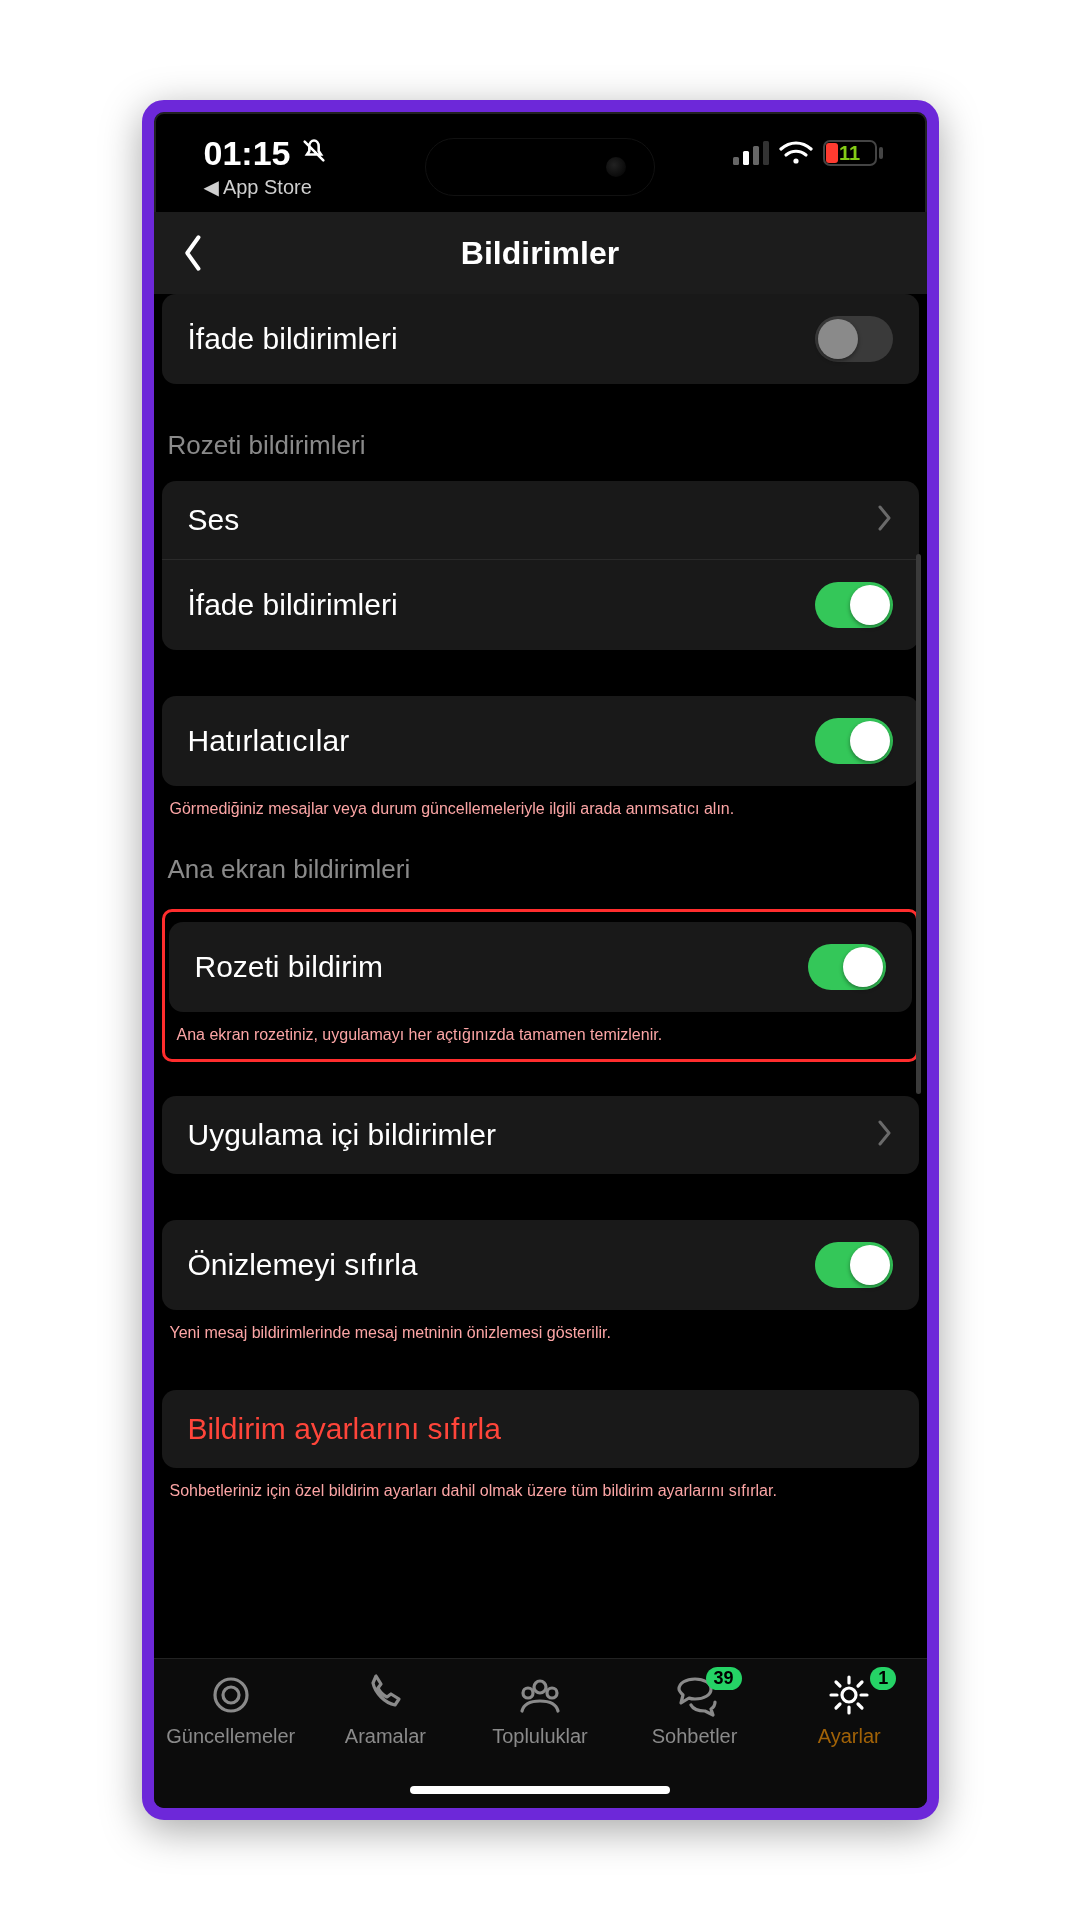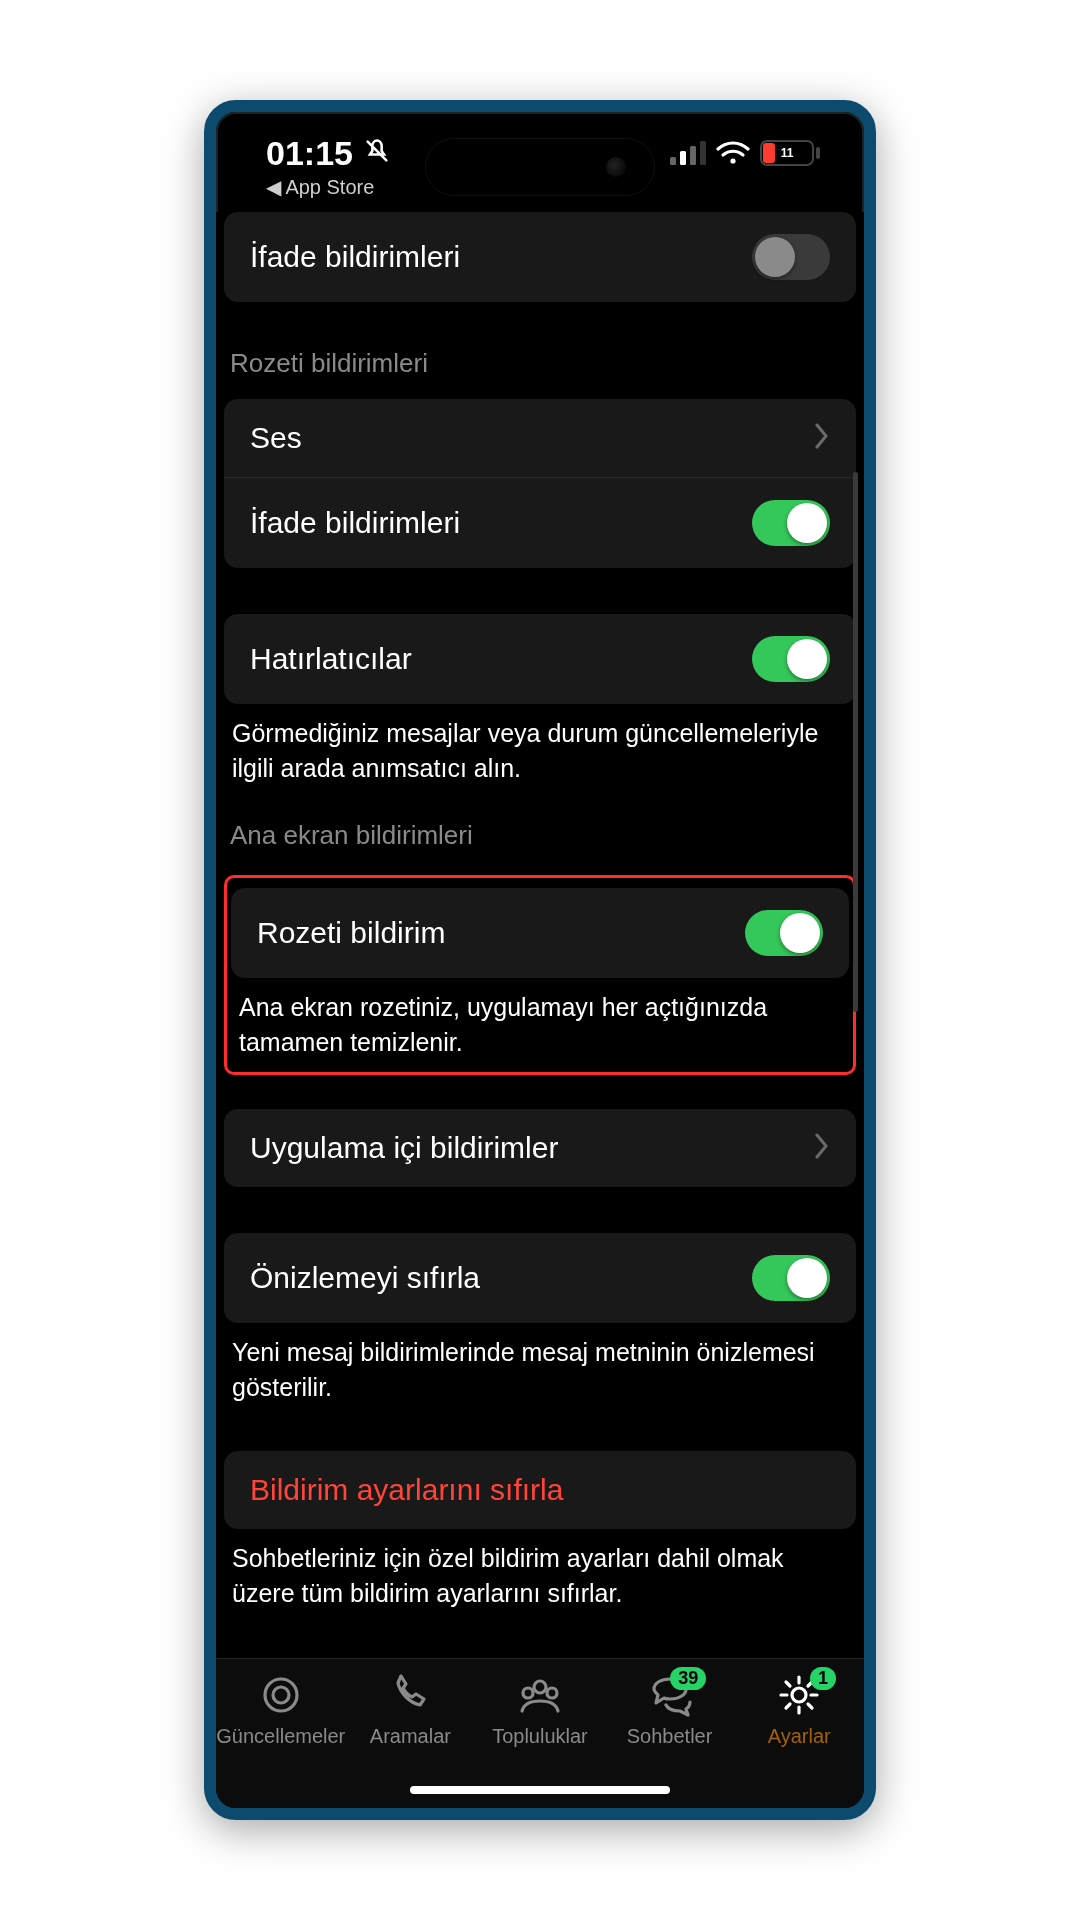--- a/index.html
+++ b/index.html
@@ -3,24 +3,24 @@
 <meta charset="utf-8">
 <style>
   * { margin: 0; padding: 0; box-sizing: border-box; -webkit-font-smoothing: antialiased; }
   body {
     width: 1080px; height: 1920px;
     background: #fff;
     font-family: -apple-system, "SF Pro Text", "Helvetica Neue", Arial, sans-serif;
     display: flex; align-items: center; justify-content: center;
   }
   .device {
-    width: 672px; height: 1720px;
-    border-radius: 32px;
+    width: 797px; height: 1720px;
+    border-radius: 22px;
     background: #000;
-    border: 12px solid #0c4a6e;
+    border: 12px solid #6d28d9;
     position: relative;
     overflow: hidden;
     box-shadow: 0 0 0 2px #222 inset, 0 10px 40px rgba(0,0,0,0.35);
   }
   .notch {
     position: absolute;
     top: 26px; left: 50%; transform: translateX(-50%);
     width: 230px; height: 58px;
     background: #000;
     border-radius: 40px;
@@ -41,21 +41,21 @@
   .sb-left { display: flex; flex-direction: column; }
   .sb-time { font-size: 34px; font-weight: 700; display: flex; align-items: center; gap: 10px; }
   .sb-time svg { width: 28px; height: 28px; }
   .sb-back { font-size: 20px; color: #cfcfcf; margin-top: 2px; display: flex; align-items: center; gap: 4px; }
   .sb-right { display: flex; align-items: center; gap: 10px; padding-top: 6px; }
   .sb-right svg { display: block; }
   .battery-box { position: relative; width: 54px; height: 26px; }
   .battery-body { position:absolute; inset:0; border:2px solid #fff4; border-radius:7px; }
   .battery-tip  { position:absolute; right:-6px; top:7px; width:4px; height:12px; background:#fff4; border-radius:2px; }
   .battery-fill { position:absolute; left:3px; top:3px; bottom:3px; width:12px; background:#ff3b30; border-radius:3px; }
-  .battery-text { position:absolute; inset:0; display:flex; align-items:center; justify-content:center; font-size:12px; font-weight:700; color:#ffffff; }
+  .battery-text { position:absolute; inset:0; display:flex; align-items:center; justify-content:center; font-size:20px; font-weight:700; color:#84cc16; }
 
   
   .navheader {
     height: 82px; display:flex; align-items:center; justify-content:center; position:relative;
     color:#fff; background:#1c1c1c;
   }
   .navheader .title { font-size:32px; font-weight:600; }
   .navheader .back {
     position:absolute; left:16px; top:50%; transform:translateY(-50%);
     width:48px; height:48px; display:flex; align-items:center; justify-content:center;
@@ -71,21 +71,21 @@
     display:flex; align-items:center; justify-content:space-between;
     padding:22px 26px;
   }
   .cell-label { color:#fff; font-size:30px; }
   .cell-chevron svg { width:16px; height:26px; }
 
   .section-header {
     color:#8a8a8a; font-size:26px; padding:10px 6px 8px 6px; margin-top:36px;
   }
   .footer-text {
-    color:#ffffff; font-size:25px; line-height:1.4; padding:12px 8px 0 8px;
+    color:#fca5a5; font-size:16px; line-height:1.4; padding:12px 8px 0 8px;
   }
 
   
   .switch { width:78px; height:46px; border-radius:23px; position:relative; }
   .switch.on  { background:#34c759; }
   .switch.off { background:#3a3a3a; }
   .switch .knob {
     position:absolute; top:3px; width:40px; height:40px; border-radius:50%;
     background:#fff; box-shadow:0 2px 4px rgba(0,0,0,0.4);
   }
@@ -180,20 +180,28 @@
         </span>
         <div class="battery-box">
           <div class="battery-body"></div>
             <div class="battery-tip"></div>
             <div class="battery-fill"></div>
           <div class="battery-text">11</div>
         </div>
       </div>
     </div>
 
+    <div class="navheader">
+      <div class="back">
+        <svg viewBox="0 0 20 32">
+            <path d="M14 2 L4 16 L14 30" stroke="#fff" stroke-width="3.5" fill="none" stroke-linecap="round" stroke-linejoin="round"></path>
+          </svg>
+      </div>
+      <div class="title">Bildirimler</div>
+    </div>
 
     <div class="content">
       <div class="scrollbar"></div>
 
       <div class="cell-toggle" style="margin-top:0;">
         <div class="cell-label">İfade bildirimleri</div>
         <div class="switch off">
             <div class="knob"></div>
           </div>
       </div>

